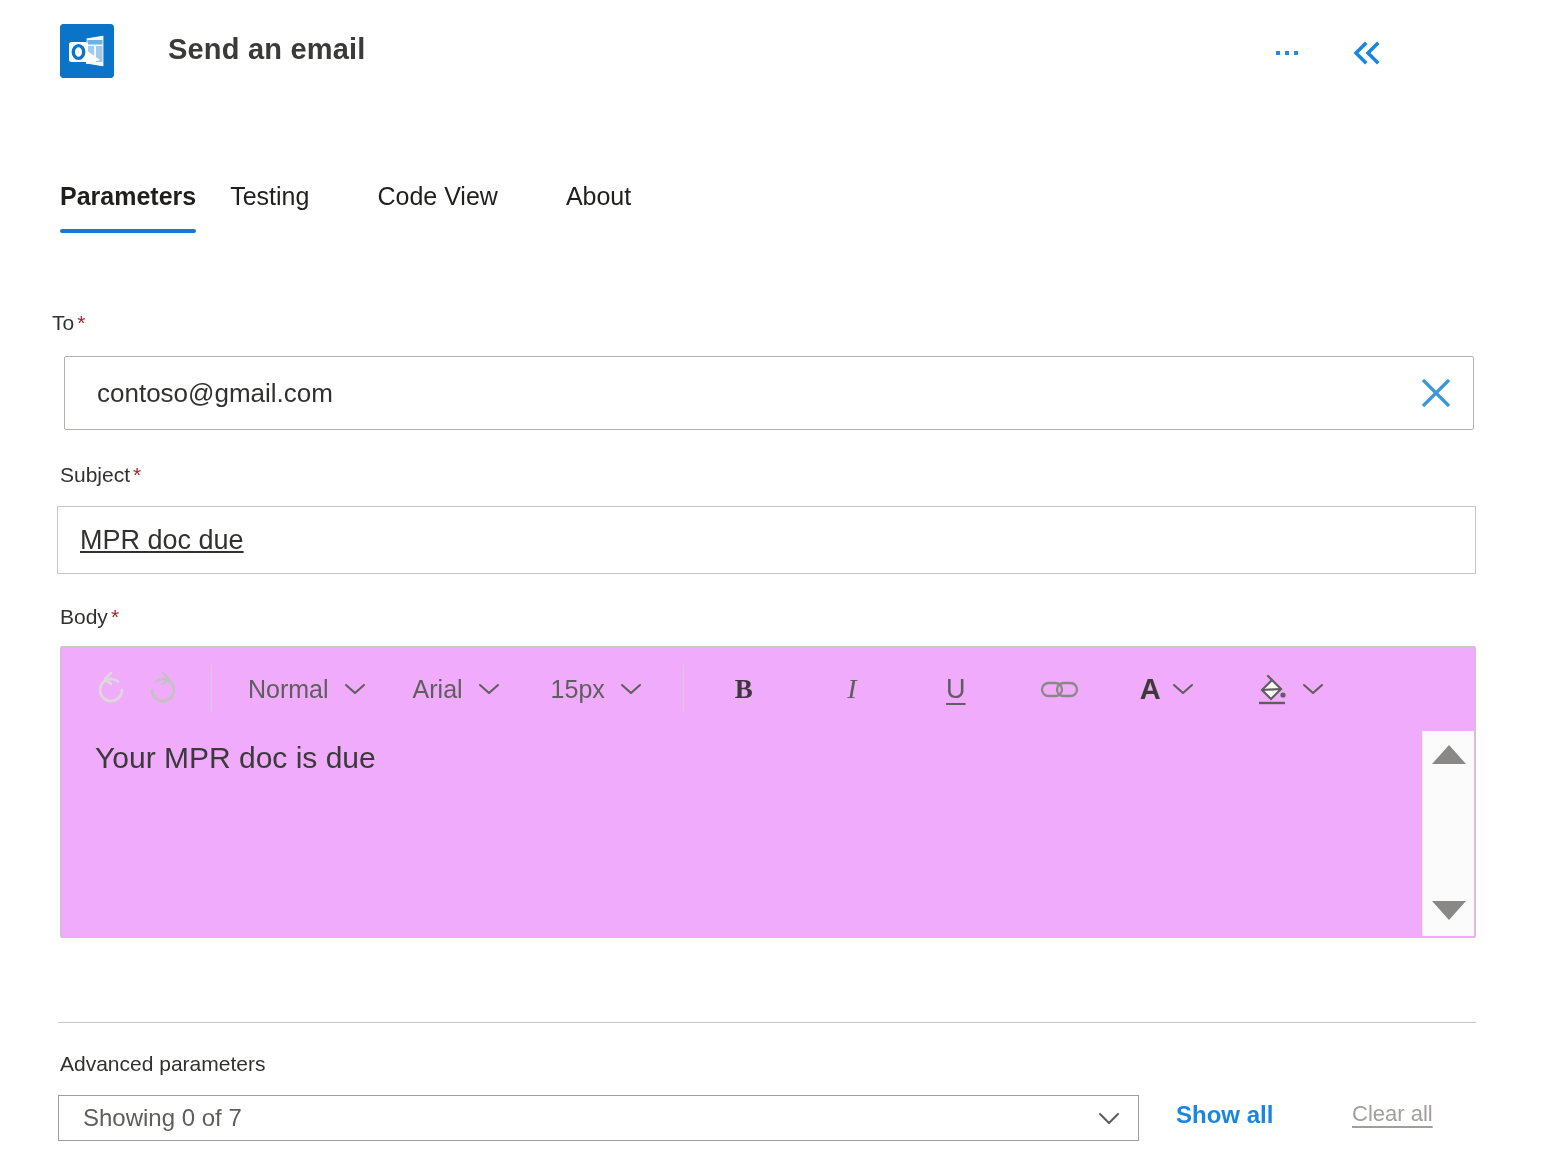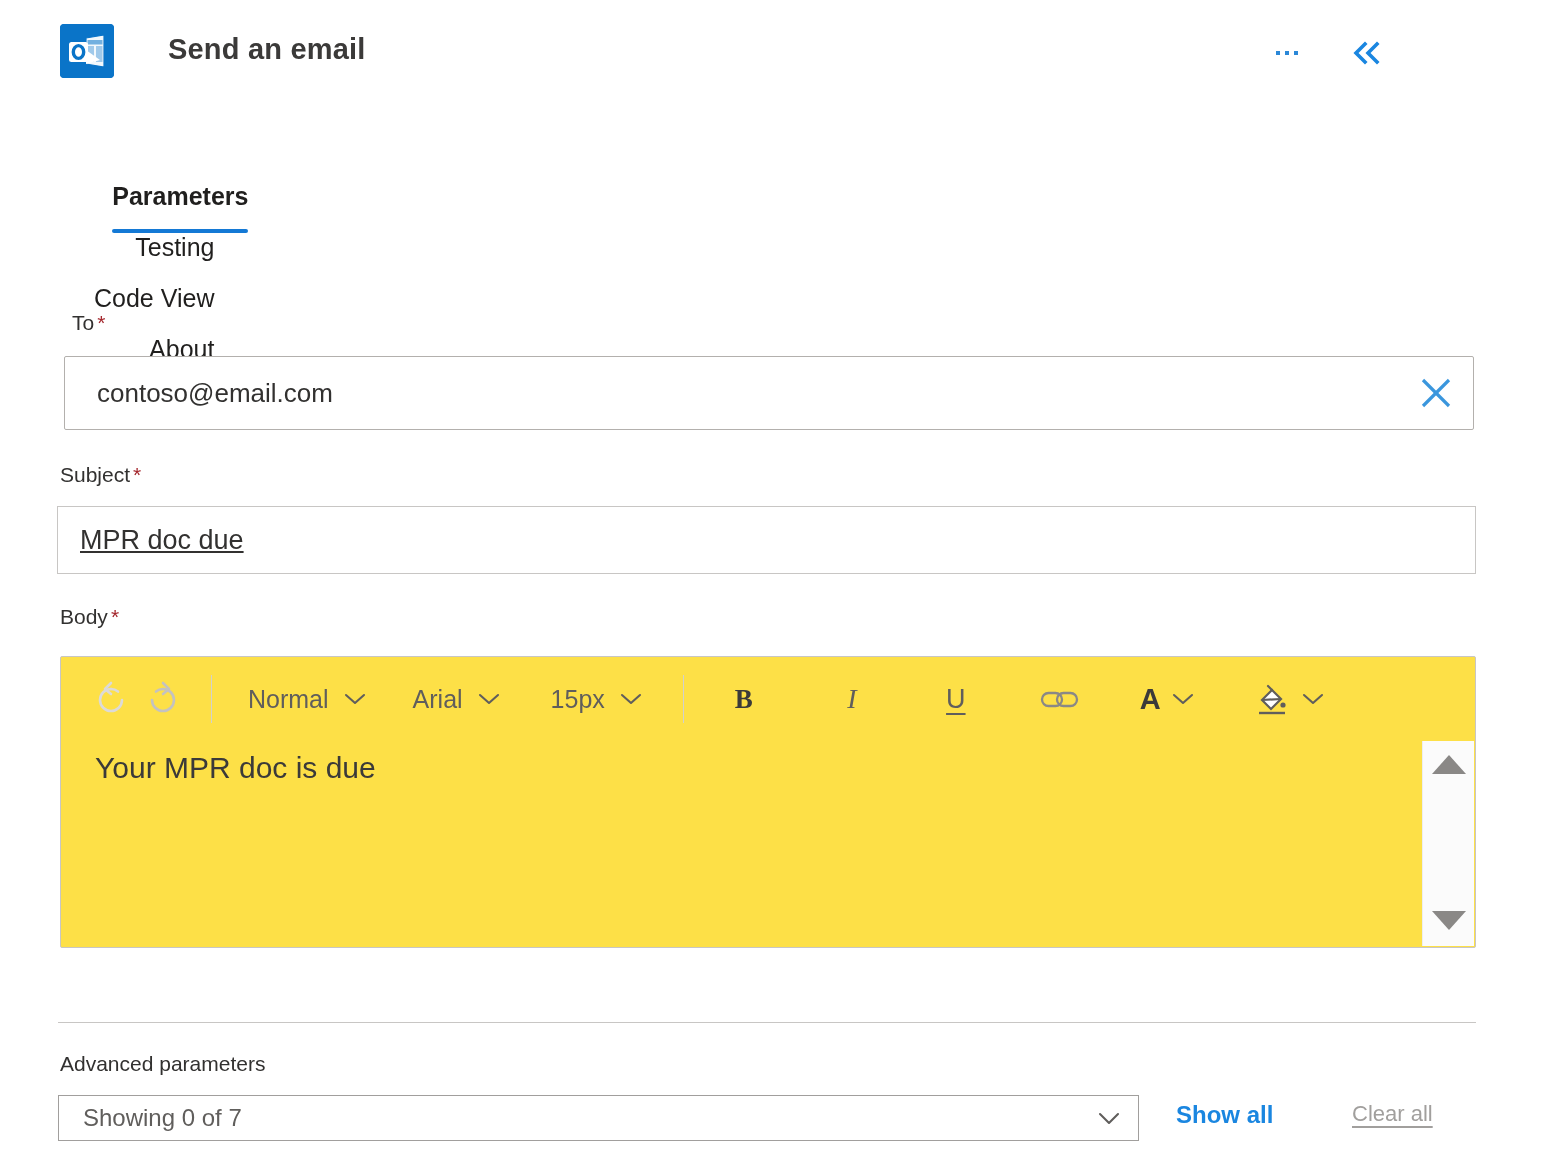--- a/index.html
+++ b/index.html
@@ -75,21 +75,20 @@
     margin-right: 22px;
   }
 
   
   .tabs {
     position: absolute;
     left: 60px; top: 182px;
     display: flex;
     align-items: flex-end;
     gap: 0;
-    flex-direction: column;
   }
   .tab {
     position: relative;
     font-size: 25px;
     color: #201f1e;
     padding: 0 34px 22px 0;
     cursor: pointer;
     white-space: nowrap;
   }
   .tab.active {
@@ -106,21 +105,21 @@
   .tab + .tab { padding-left: 34px; }
 
   
   .field-label {
     font-size: 21px;
     color: #323130;
     line-height: 26px;
   }
   .req { color: #a4262c; margin-left: 3px; }
 
-  .label-to   { position: absolute; left: 72px; top: 310px; text-align: right; }
+  .label-to   { position: absolute; left: 52px; top: 310px; text-align: right; }
   .input-to {
     position: absolute;
     left: 64px; top: 356px;
     width: 1410px; height: 74px;
     box-sizing: border-box;
     border: 1px solid #b3b0ad;
     border-radius: 2px;
     background: #ffffff;
     display: flex;
     align-items: center;
@@ -157,22 +156,21 @@
 
   .label-body { position: absolute; left: 60px; top: 604px; }
 
   .body-box {
     position: absolute;
     left: 60px; top: 646px;
     width: 1416px; height: 292px;
     box-sizing: border-box;
     border: 1px solid #c8c6c4;
     border-radius: 2px;
-    background: #fde047;
-    margin-top: 10px;
+    background: #f0abfc;
   }
   .rte-toolbar {
     height: 84px;
     display: flex;
     align-items: center;
     padding-left: 24px;
     box-sizing: border-box;
   }
   .tb-btn {
     display: flex;
@@ -349,21 +347,21 @@
   </div>
   <div class="tab">
     <span>About</span>
   </div>
 </div>
 
 <div class="field-label label-to">
   <span>To</span><span class="req">*</span>
 </div>
 <div class="input-to">
-  <div class="value" title="Specify email addresses separated by semicolons">contoso@email.com</div>
+  <div class="value" title="Specify email addresses separated by semicolons">contoso@gmail.com</div>
   <div class="clear-x" title="Clear">
     <svg width="34" height="34" viewBox="0 0 34 34" aria-hidden="true">
       <line x1="4" y1="4" x2="30" y2="30" stroke="#3a96dd" stroke-width="3.2" stroke-linecap="butt"></line>
       <line x1="30" y1="4" x2="4" y2="30" stroke="#3a96dd" stroke-width="3.2" stroke-linecap="butt"></line>
     </svg>
   </div>
 </div>
 
 <div class="field-label label-subject">
   <span>Subject</span><span class="req">*</span>

